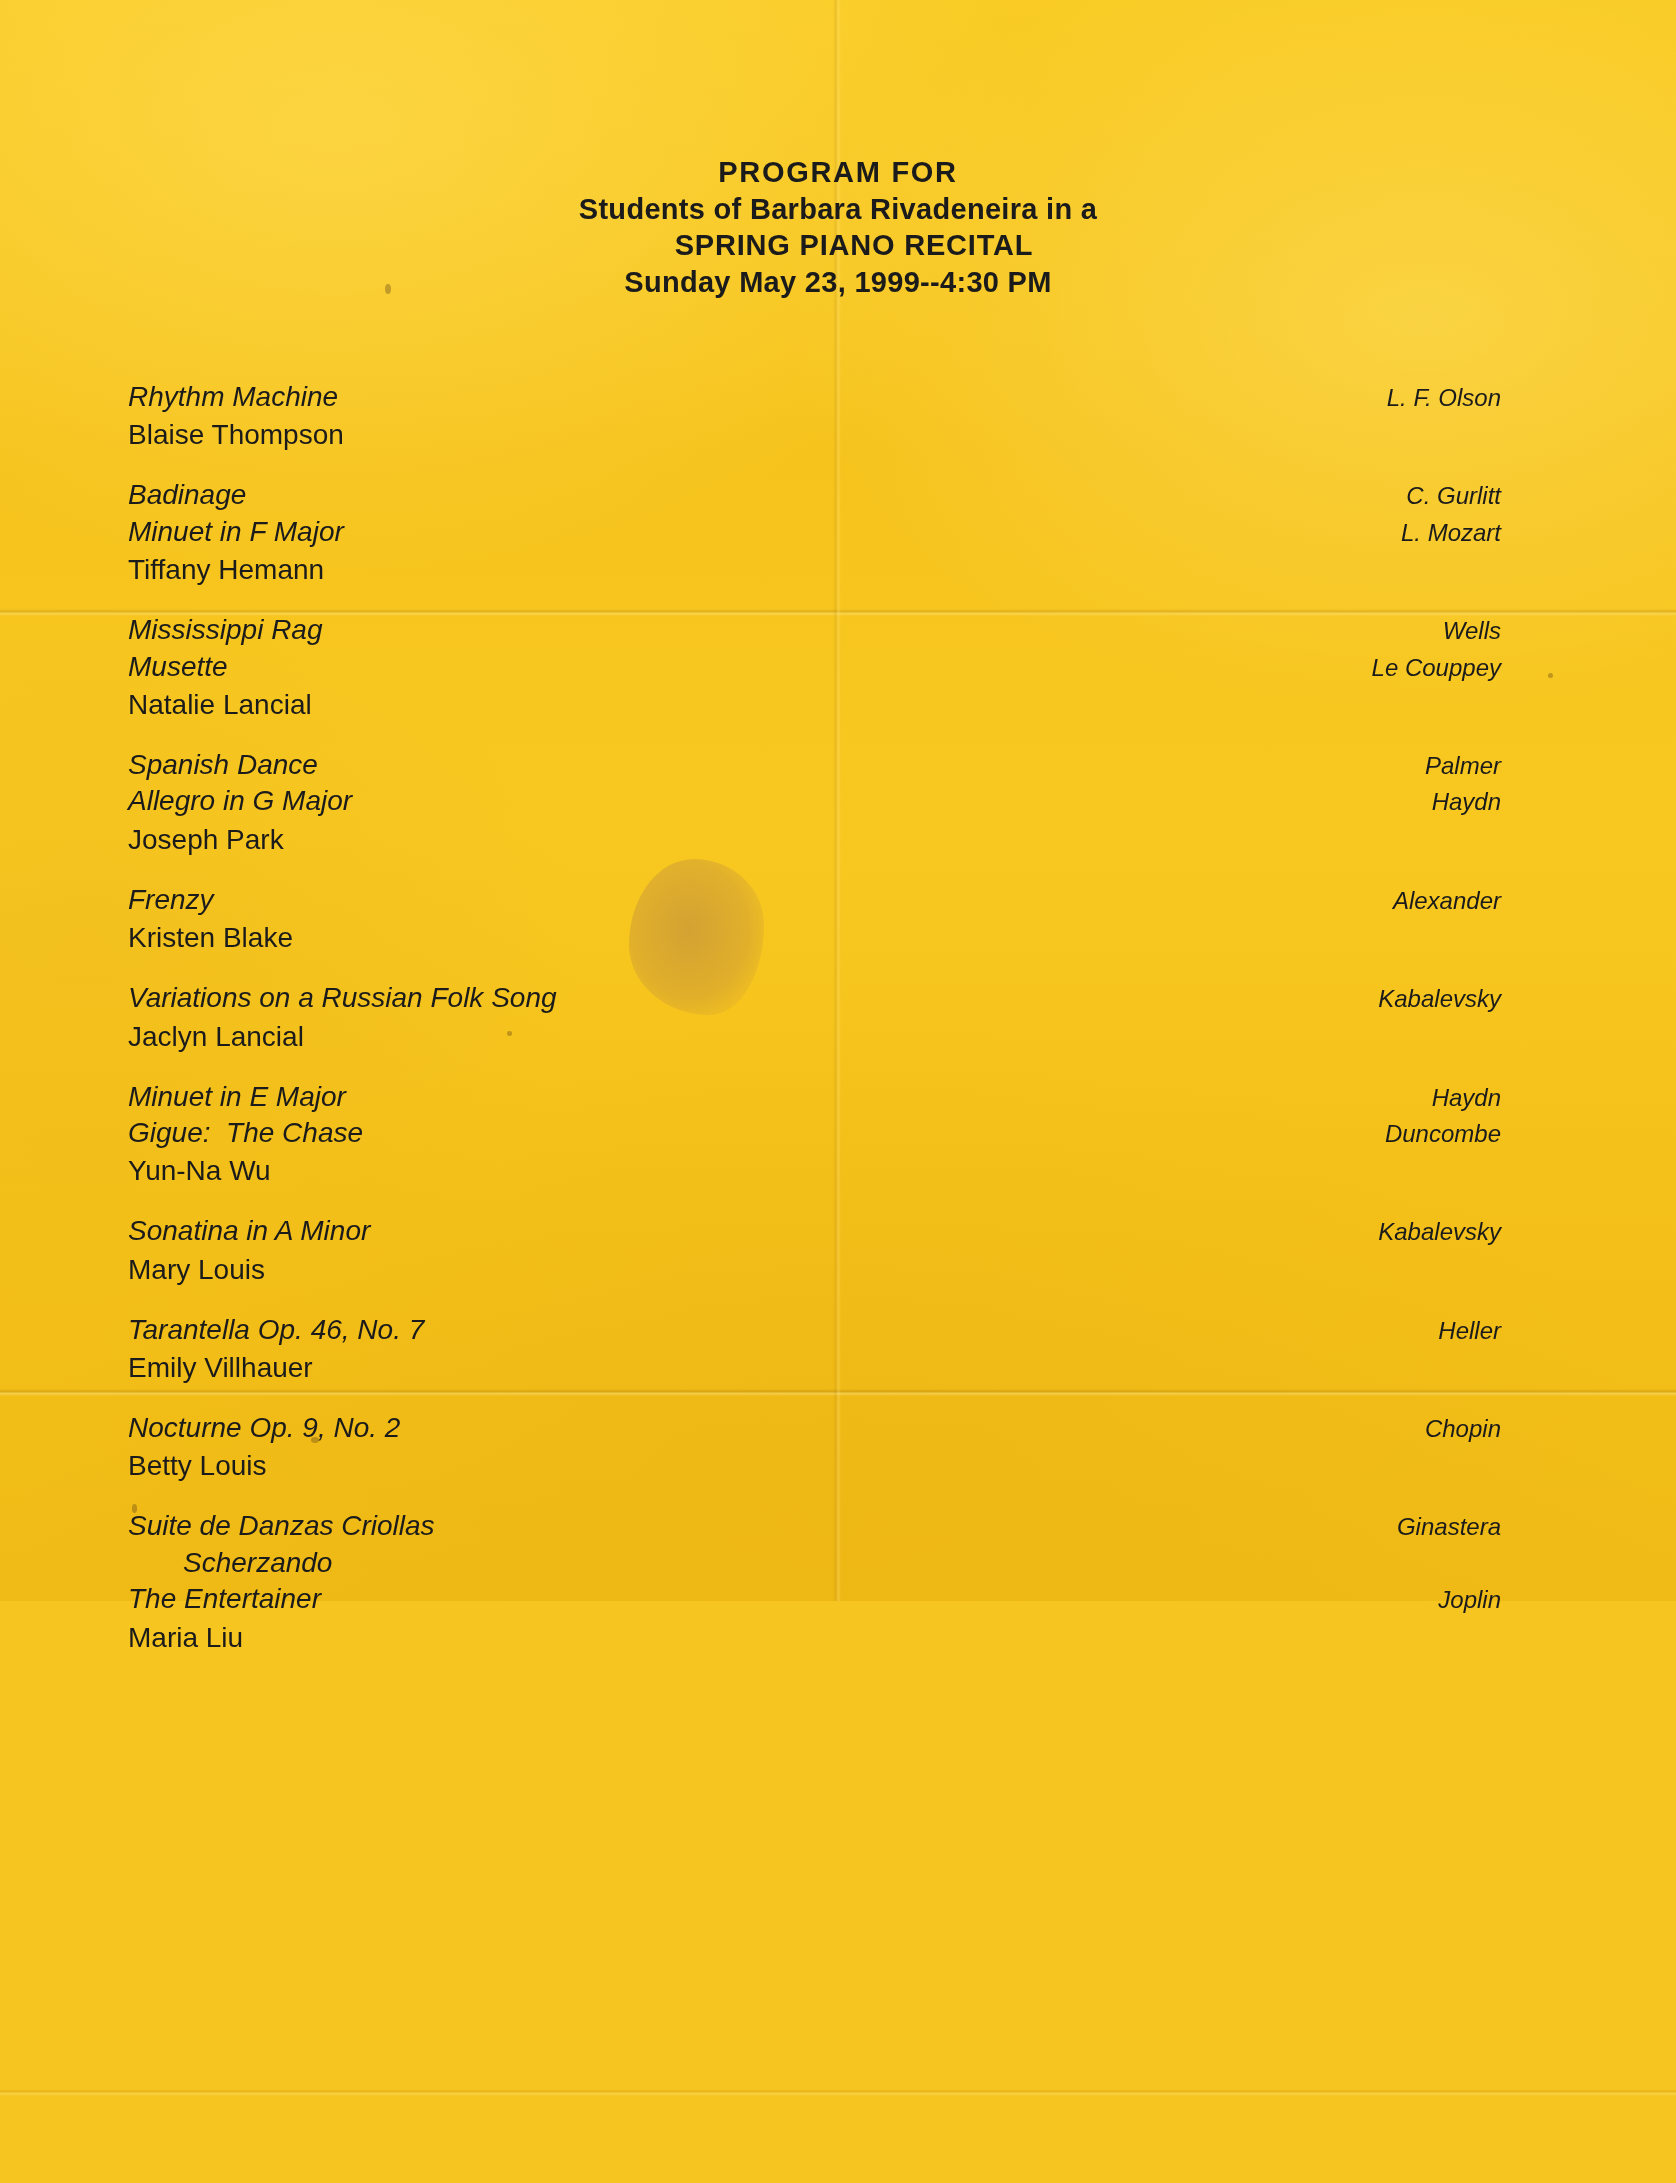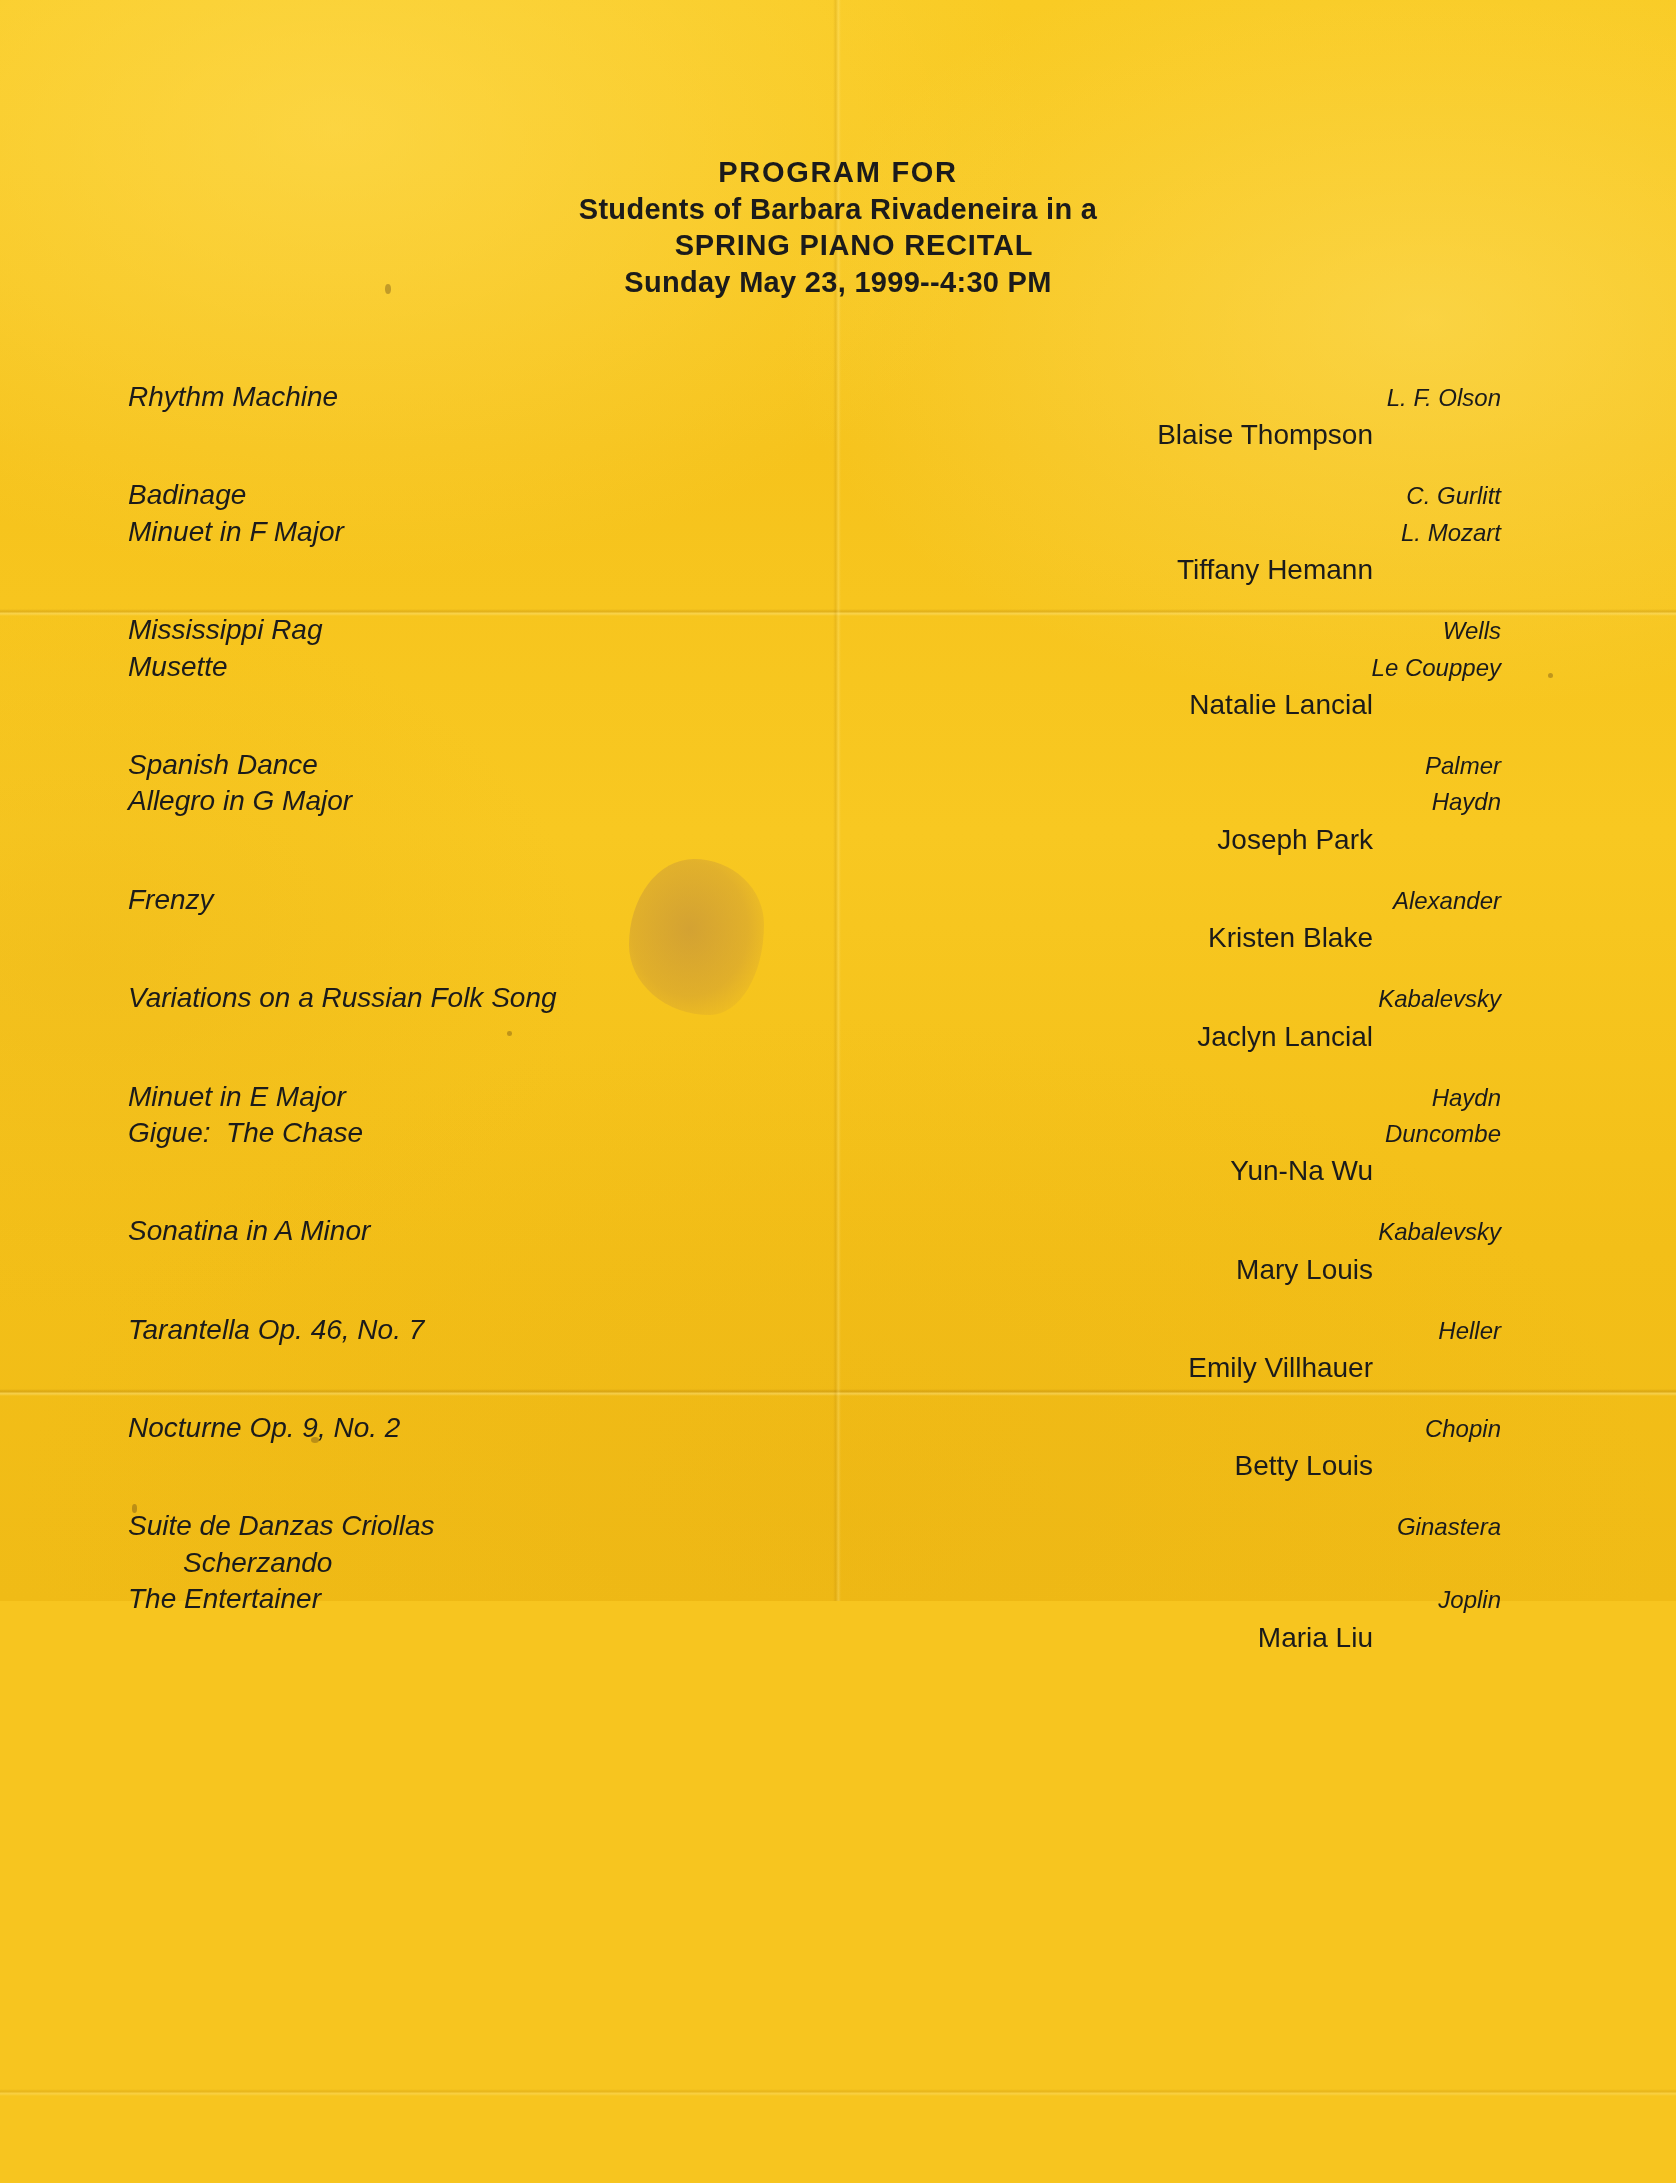--- a/index.html
+++ b/index.html
@@ -118,21 +118,21 @@
     text-align: left;
   }
   .work-title.indent { padding-left: 55px; text-align: right; }
   .composer {
     font-size: 24px;
     text-align: right;
     white-space: pre;
   }
   .performer {
     font-size: 28px;
-    text-align: right;
+    text-align: left;
     margin-top: 4px;
     padding-right: 128px;
   }
 </style>
 </head>
 <body>
 
 <div class="sheet">
   <div class="paper"></div>
   <div class="fold-h f1"></div>

